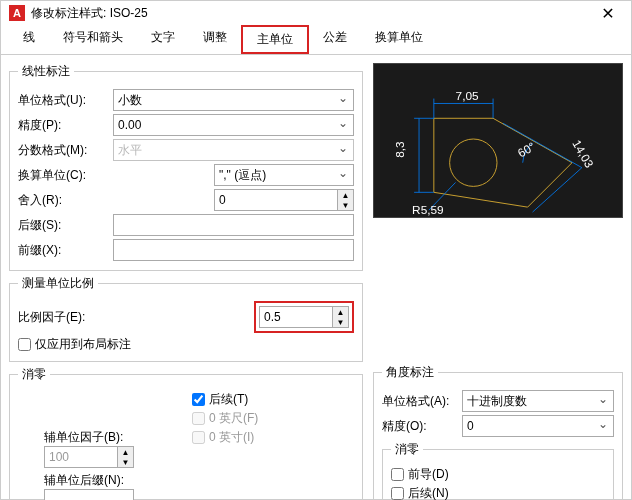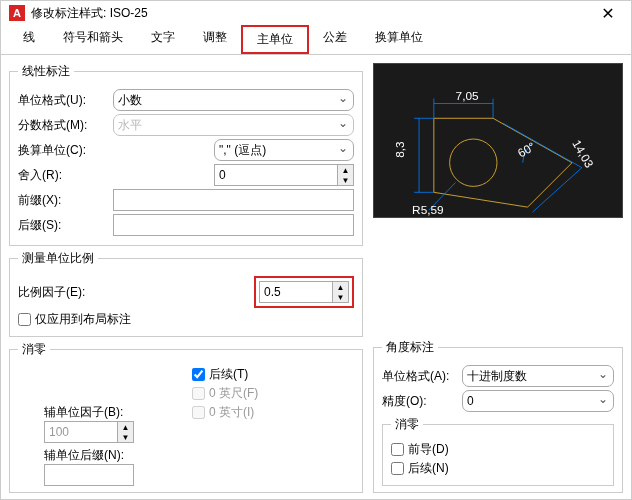--- a/index.html
+++ b/index.html
@@ -14,21 +14,21 @@
 .tab.highlight { border: 2px solid #d72323; }
 .content { display: flex; padding: 8px; gap: 10px; flex: 1; }
 .leftcol { flex: 1.05; display: flex; flex-direction: column; gap: 4px; }
 .rightcol { width: 250px; display: flex; flex-direction: column; gap: 8px; justify-content: space-between; }
 fieldset { border: 1px solid #ccc; padding: 6px 8px; }
 legend { padding: 0 4px; }
 .row { display: flex; align-items: center; margin: 3px 0; }
 .row label { width: 95px; }
 .row .ctrl { flex: 1; }
 select, input[type=text] { width: 100%; height: 22px; border: 1px solid #aaa; padding: 0 4px; background: #fff; }
-select { appearance: none; background: #fff; border-radius: 7px; }
+select { appearance: none; background: #fff; }
 .selwrap { position: relative; flex: 1; }
 .selwrap::after { content: "⌄"; position: absolute; right: 6px; top: 2px; pointer-events: none; color: #555; }
 .spinner { display: flex; }
 .spinner input { flex: 1; }
 .spinbtns { width: 16px; display: flex; flex-direction: column; border: 1px solid #aaa; border-left: none; }
 .spinbtns span { flex: 1; display: flex; align-items: center; justify-content: center; font-size: 8px; background: #eee; cursor: pointer; }
 .hl { border: 2px solid #d72323; padding: 3px; }
 .preview { height: 155px; background: #1a1a1a; border: 1px solid #444; position: relative; color: #fff; }
 .preview svg { width: 100%; height: 100%; }
 .checkrow { display: flex; align-items: center; gap: 4px; margin: 2px 0; }
@@ -61,43 +61,47 @@
   <div class="content">
     <div class="leftcol">
 
       <fieldset>
         <legend>线性标注</legend>
         <div class="row">
             <label>单位格式(U):</label>
             <div class="selwrap ctrl"><select><option>小数</option></select></div>
           </div>
         <div class="row">
+            <label>精度(P):</label>
+            <div class="selwrap ctrl"><select><option>0.00</option></select></div>
+          </div>
+        <div class="row">
             <label>分数格式(M):</label>
             <div class="selwrap ctrl"><select class="disabled" disabled=""><option>水平</option></select></div>
           </div>
         <div class="row">
             <label>换算单位(C):</label>
             <div class="selwrap ctrl" style="max-width:140px;margin-left:auto"><select><option>"," (逗点)</option></select></div>
           </div>
         <div class="row">
             <label>舍入(R):</label>
             <div class="ctrl spinner" style="max-width:140px;margin-left:auto">
               <input type="text" value="0" style="">
               <div class="spinbtns">
                 <span>▲</span>
                 <span>▼</span>
               </div>
             </div>
           </div>
         <div class="row">
+            <label>后缀(S):</label>
+            <input class="ctrl" type="text" value="" style="">
+          </div>
+        <div class="row">
             <label>前缀(X):</label>
-            <input class="ctrl" type="text" value="" style="">
-          </div>
-        <div class="row">
-            <label>后缀(S):</label>
             <input class="ctrl" type="text" value="" style="">
           </div>
       </fieldset>
 
       <fieldset>
         <legend>测量单位比例</legend>
         <div class="row">
             <label>比例因子(E):</label>
           <div class="hl" style="margin-left:auto;width:100px">
             <div class="spinner">

